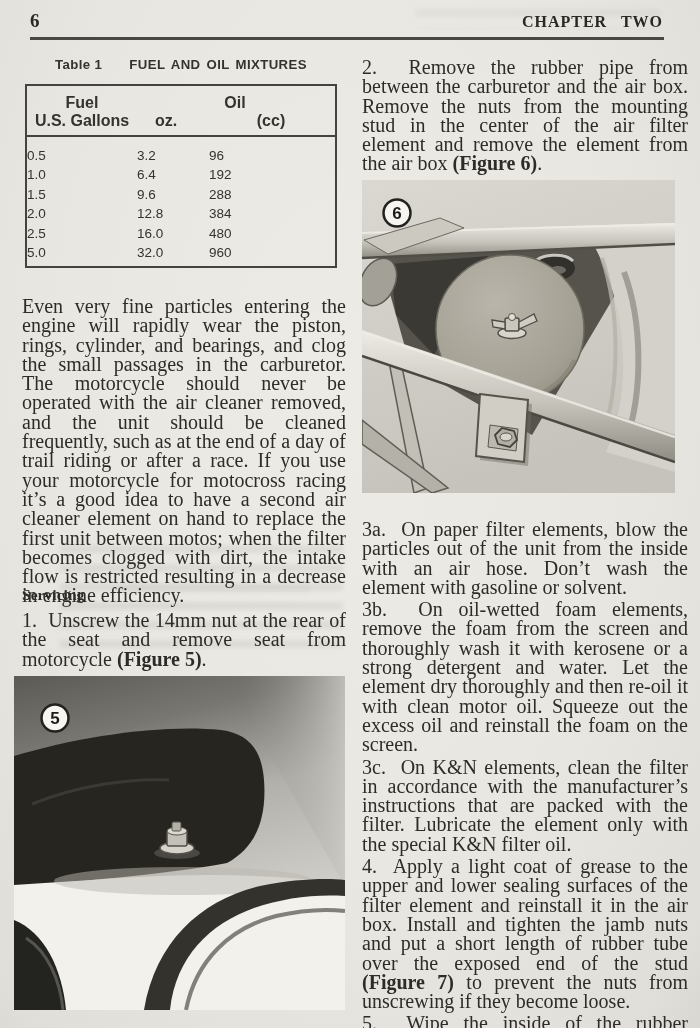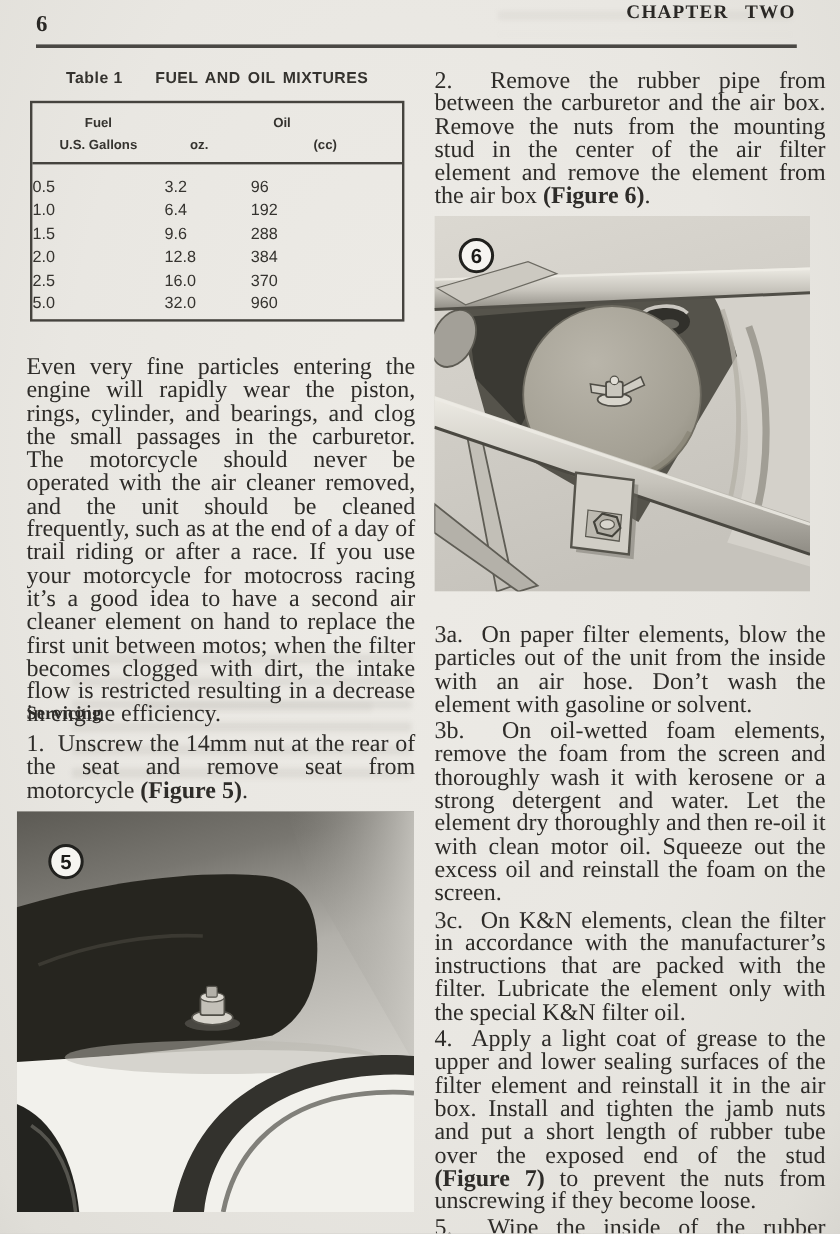--- a/index.html
+++ b/index.html
@@ -12,21 +12,21 @@
     position:relative; width:700px; height:1028px; overflow:hidden;
     background: radial-gradient(ellipse at 48% 38%, #edebe6 0%, #e9e7e2 55%, #e0ded8 92%, #d9d7d1 100%);
     color:#2e2c29;
   }
   
   .page-num {
     position:absolute; left:30px; top:10px;
     font-size:19px; font-weight:bold; color:#2a2825;
   }
   .chapter {
-    position:absolute; right:37px; top:2px;
+    position:absolute; right:37px; top:13px;
     font-size:16px; font-weight:bold; letter-spacing:1px; word-spacing:9px; color:#2a2825;
   }
   .rule { position:absolute; left:30px; right:36px; top:37px; height:2.5px; background:#4a4844; }
 
   
   .ghost {
     position:absolute; pointer-events:none; filter:blur(2px); opacity:.55;
     background: repeating-linear-gradient(180deg, rgba(150,146,138,.28) 0 8px, rgba(0,0,0,0) 8px 19px);
   }
   .ghost-a { left:60px; top:545px; width:283px; height:112px; }
@@ -40,21 +40,21 @@
     font-family:"Liberation Sans", sans-serif;
     font-size:13.2px; font-weight:bold; letter-spacing:.4px; color:#35332f;
   }
   .tbl-caption .cap-title { word-spacing:2px; }
   .tbl {
     position:absolute; left:25px; top:84px; width:312px; height:184px;
     border:2px solid #45433e; box-sizing:border-box;
     font-family:"Liberation Sans", sans-serif; color:#35332f;
   }
   .tbl-hrow { display:grid; grid-template-columns:110px 58px 138px; }
-  .tbl-hrow > div { text-align:center; font-size:11px; font-weight:bold; line-height:18px; }
+  .tbl-hrow > div { text-align:center; font-size:16px; font-weight:bold; line-height:18px; }
   .tbl-head { padding-top:8px; border-bottom:2px solid #45433e; padding-bottom:5px; }
   .th-oil { grid-column:2 / span 2; }
   .cc-col { padding-left:14px; }
   .tbl-body { padding-top:9px; }
   .tbl-row { display:grid; grid-template-columns:110px 58px 138px; }
   .tbl-row > div { font-size:13.5px; line-height:19.4px; }
 
   
   .body-text {
     font-size:20px; line-height:19.3px; text-align:justify; margin:0; color:#2e2c29;
@@ -123,21 +123,21 @@
         <div class="cc-col">288</div>
       </div>
       <div class="tbl-row">
         <div>2.0</div>
         <div>12.8</div>
         <div class="cc-col">384</div>
       </div>
       <div class="tbl-row">
         <div>2.5</div>
         <div>16.0</div>
-        <div class="cc-col">370</div>
+        <div class="cc-col">480</div>
       </div>
       <div class="tbl-row">
         <div>5.0</div>
         <div>32.0</div>
         <div class="cc-col">960</div>
       </div>
     </div>
   </div>
 
   <p class="body-text col-left-intro">Even very fine particles entering the engine will rapidly wear the piston, rings, cylinder, and bearings, and clog the small passages in the carburetor. The motorcycle should never be operated with the air cleaner removed, and the unit should be cleaned frequently, such as at the end of a day of trail riding or after a race. If you use your motorcycle for motocross racing it’s a good idea to have a second air cleaner element on hand to replace the first unit between motos; when the filter becomes clogged with dirt, the intake flow is restricted resulting in a decrease in engine efficiency.</p>

